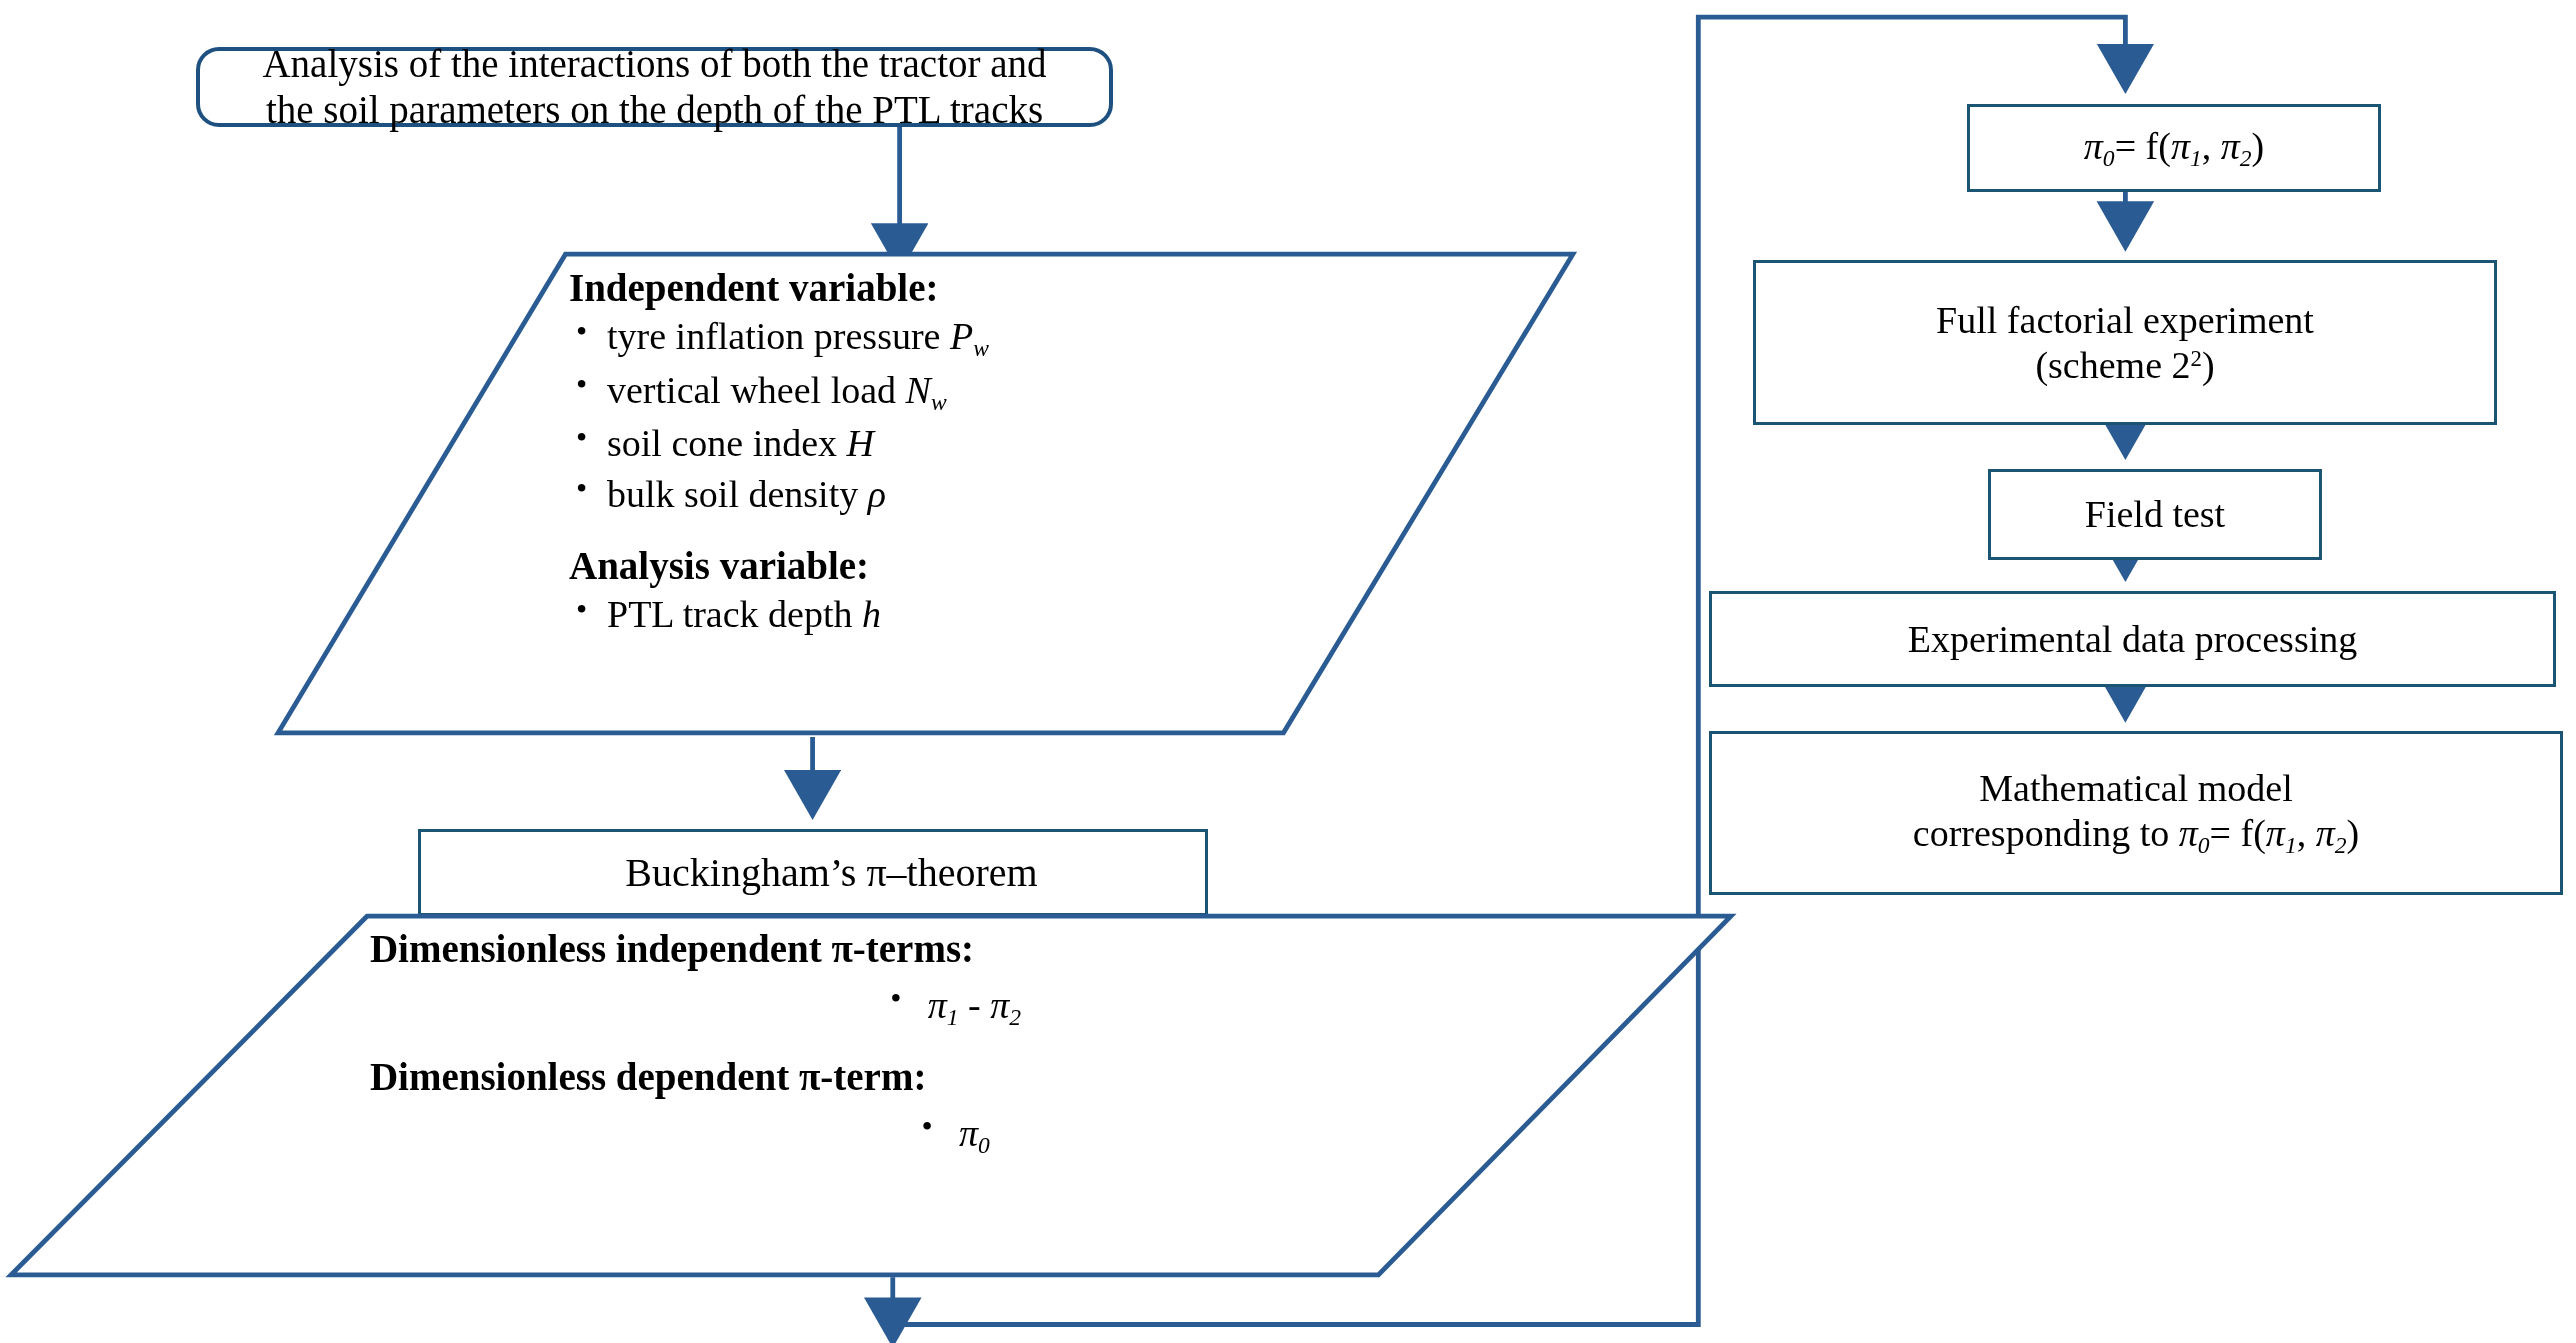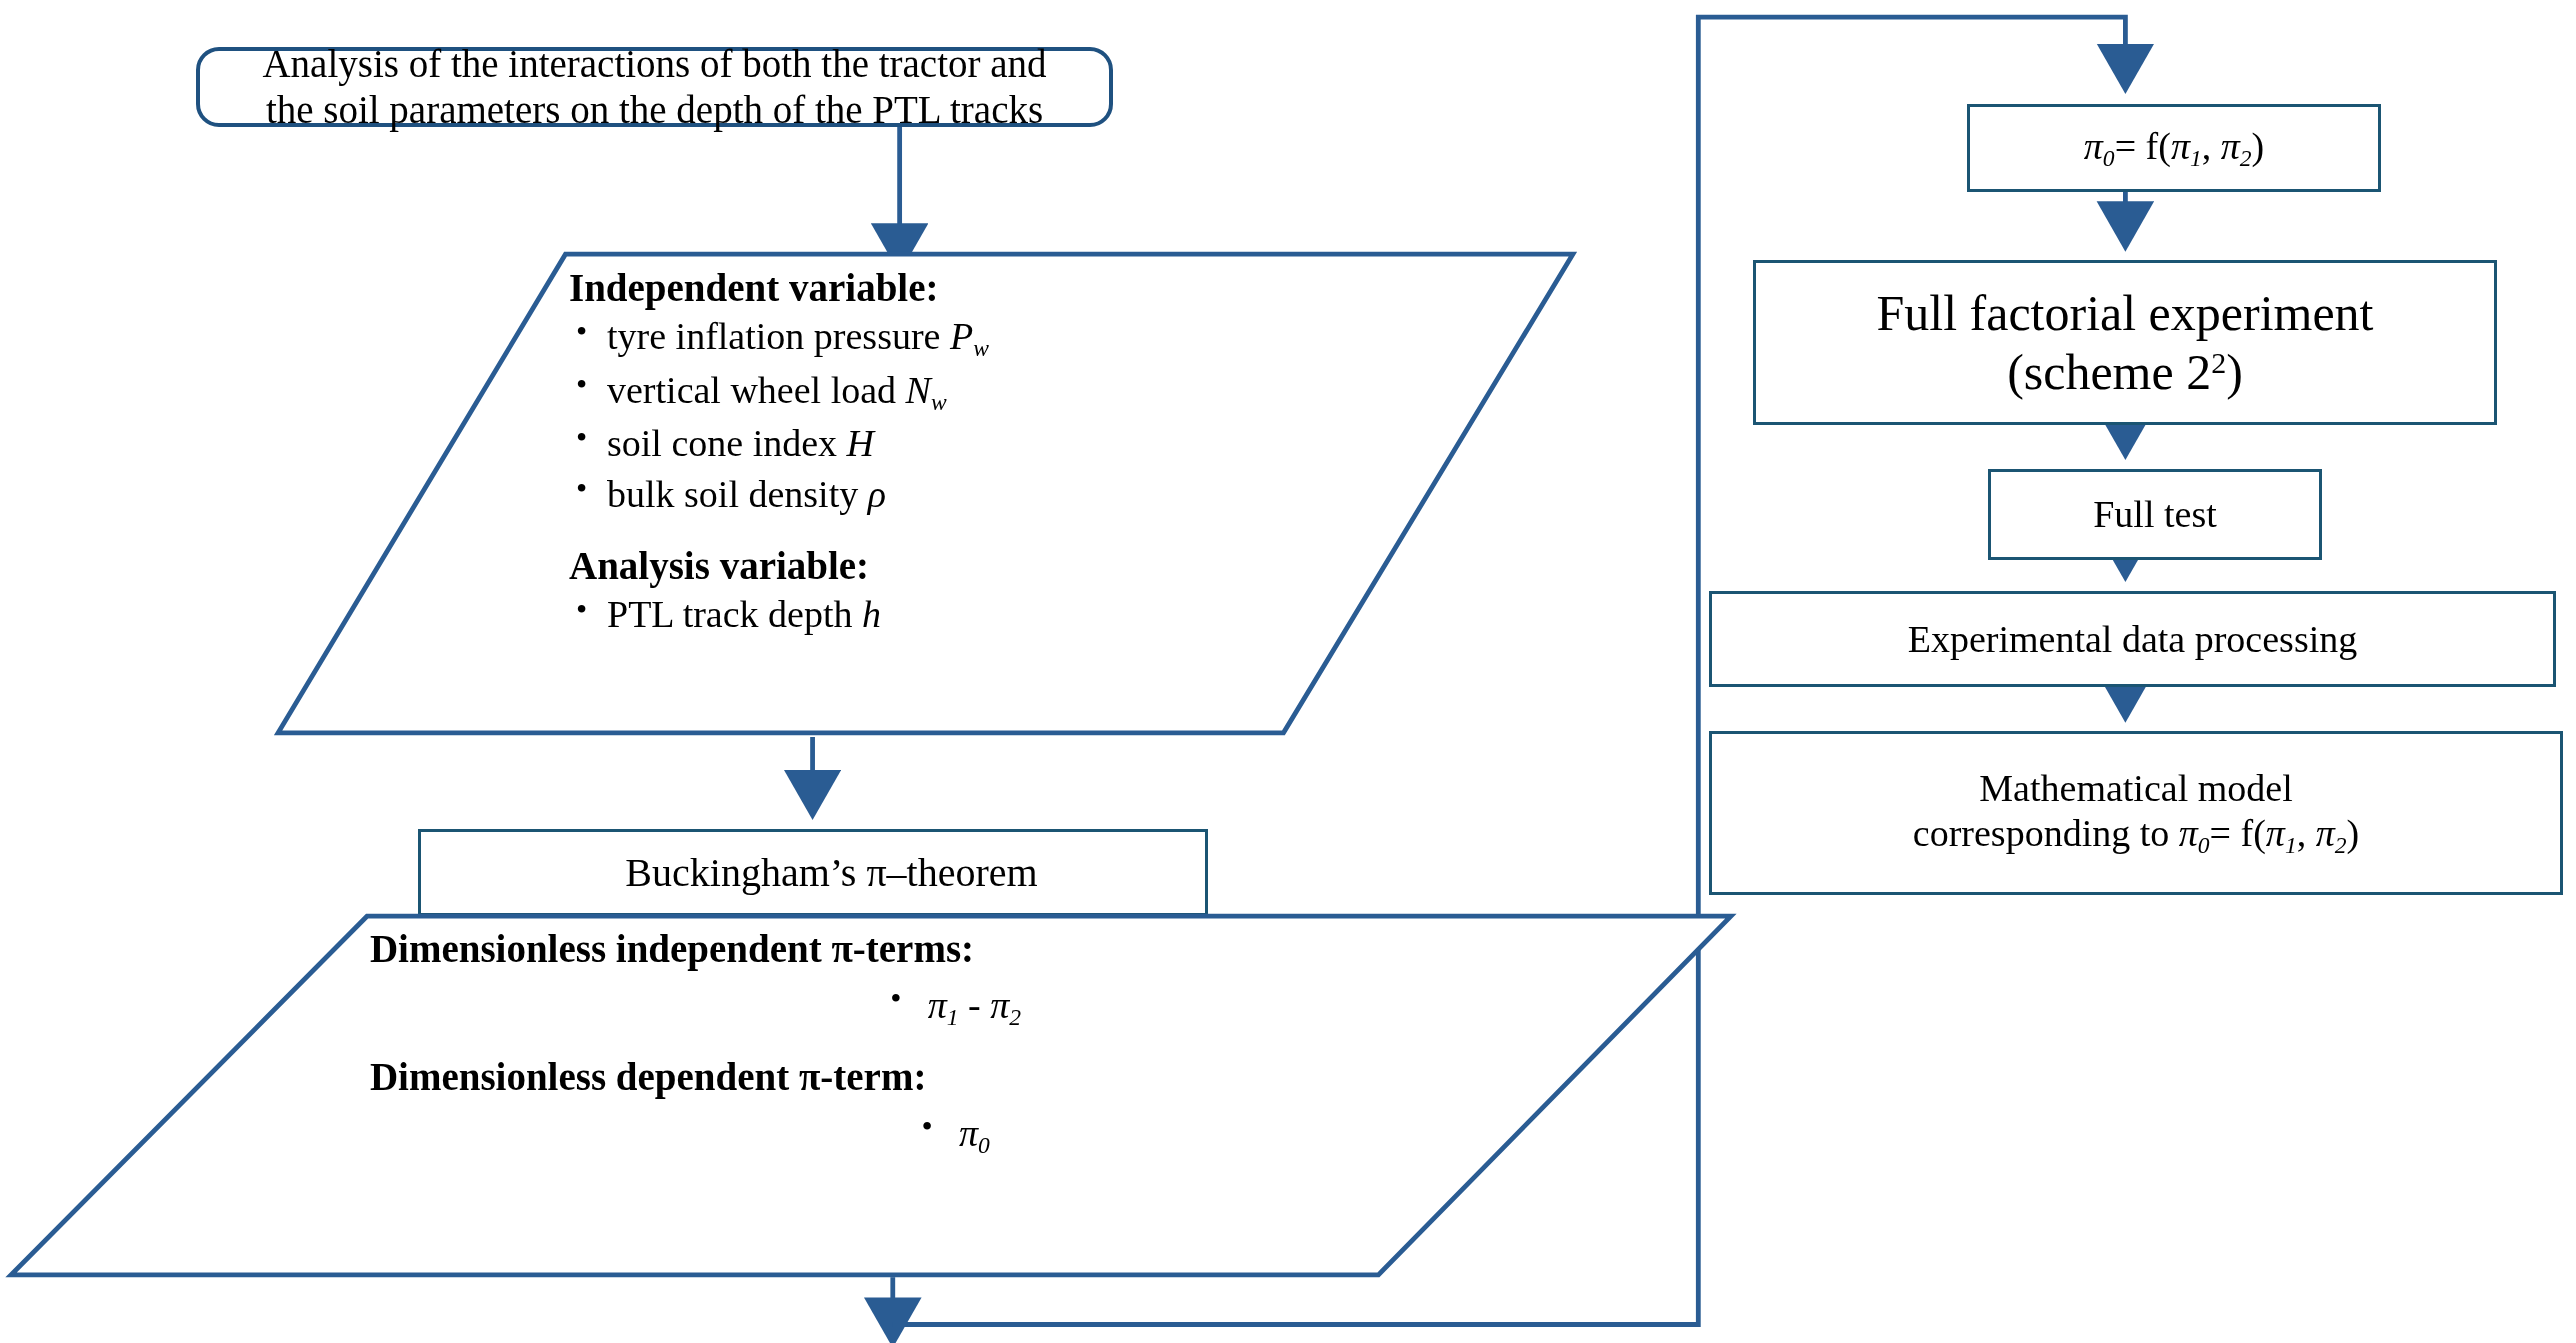--- a/index.html
+++ b/index.html
@@ -26,21 +26,21 @@
 
   
   #n-buck{left:418px;top:797px;width:790px;height:87px;padding-left:37px;}
   #n-buck .lbl{font-size:40px;text-align:center;}
 
   
   #n-pi0{left:1967px;top:72px;width:414px;height:88px;}
   #n-pi0 .lbl{font-size:38px;text-align:center;}
 
   #n-ffe{left:1753px;top:228px;width:744px;height:165px;}
-  #n-ffe .lbl{font-size:50px;text-align:center;}
+  #n-ffe .lbl{font-size:38px;text-align:center;}
 
   #n-field{left:1988px;top:437px;width:334px;height:91px;}
   #n-field .lbl{font-size:38px;text-align:center;}
 
   #n-edp{left:1709px;top:559px;width:847px;height:96px;font-family:Liberation Serif, serif;}
   #n-edp .lbl{font-size:38px;text-align:center;}
 
   #n-mm{left:1709px;top:699px;width:854px;height:164px;}
   #n-mm .lbl{font-size:38px;text-align:center;}
 
@@ -150,21 +150,21 @@
       <i class="pi">π</i><sub>0</sub>= f(<i class="pi">π</i><sub>1</sub>, <i class="pi">π</i><sub>2</sub>)
     </div>
   </div>
 
   <div class="node rect" id="n-ffe">
     <div class="lbl">Full factorial experiment</div>
     <div class="lbl">(scheme 2<sup>2</sup>)</div>
   </div>
 
   <div class="node rect" id="n-field">
-    <div class="lbl">Full test</div>
+    <div class="lbl">Field test</div>
   </div>
 
   <div class="node rect" id="n-edp">
     <div class="lbl">Experimental data processing</div>
   </div>
 
   <div class="node rect" id="n-mm">
     <div class="lbl">Mathematical model</div>
     <div class="lbl">
       corresponding to <i class="pi">π</i><sub>0</sub>= f(<i class="pi">π</i><sub>1</sub>, <i class="pi">π</i><sub>2</sub>)

